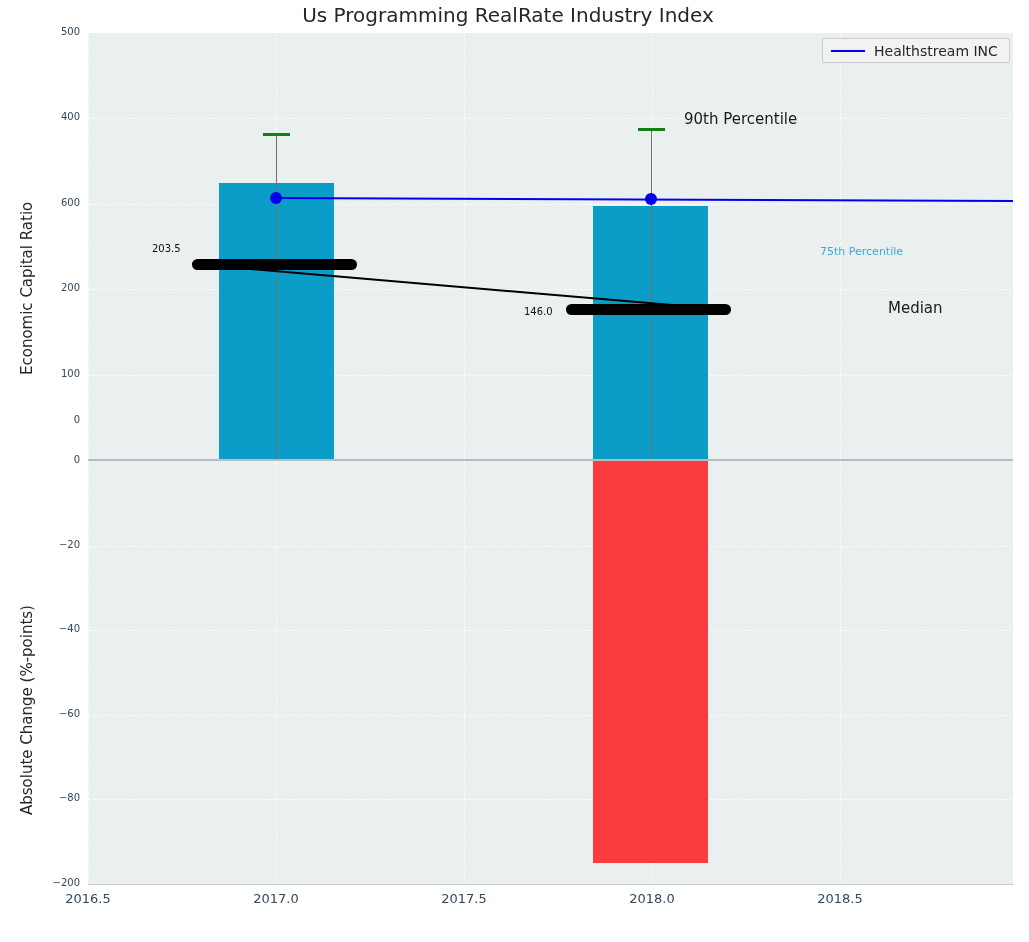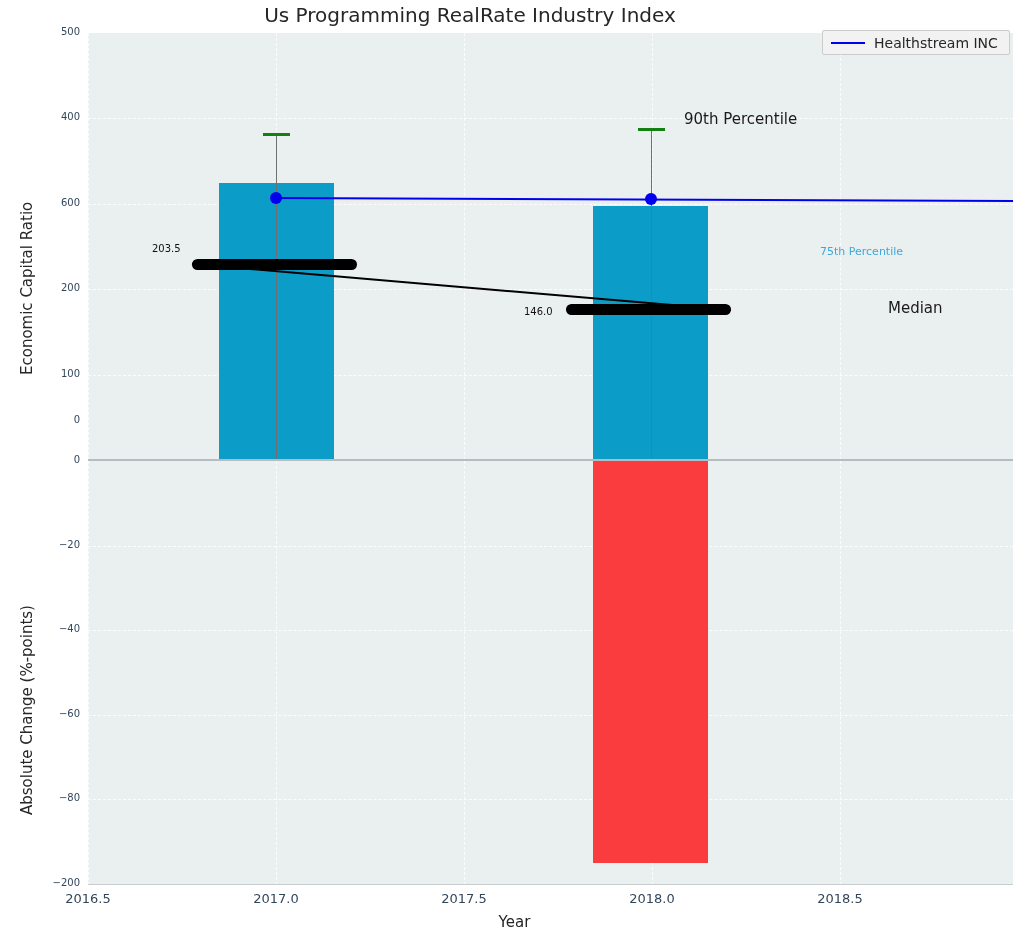--- a/index.html
+++ b/index.html
@@ -24,20 +24,21 @@
   .chart-title {
     position: absolute;
     left: 0;
     top: 3px;
     width: 940px;
     text-align: center;
     font-size: 20px;
     color: #262626;
     font-family: "DejaVu Sans", sans-serif;
     letter-spacing: 0px;
+    padding-left: 38px;
   }
   
   .panel {
     position: absolute;
     background: #eaeff0;
   }
   #panel-top {
     left: 88px;
     top: 33px;
     width: 925px;
@@ -175,21 +176,21 @@
     color: #111111;
     font-family: "DejaVu Sans", sans-serif;
     white-space: nowrap;
   }
   #dl-0 { left: 152px; top: 243px; }
   #dl-1 { left: 524px; top: 290px; margin-top: 16px; }
   
   #legend {
     position: absolute;
     left: 822px;
-    top: 30px;
+    top: 38px;
     width: 188px;
     height: 25px;
     background: #f2f2f2;
     border: 1px solid #cccccc;
     border-radius: 2px;
     display: flex;
     align-items: center;
     padding-left: 8px;
     box-sizing: border-box;
   }
@@ -314,20 +315,19 @@
   </div>
 
   <div class="ylabel" id="ylabel-bot">Absolute Change (%-points)</div>
 
   <div class="xtick" style="left:48px;">2016.5</div>
   <div class="xtick" style="left:236px;">2017.0</div>
   <div class="xtick" style="left:424px;">2017.5</div>
   <div class="xtick" style="left:612px;">2018.0</div>
   <div class="xtick" style="left:800px;">2018.5</div>
 
-  <div class="xlabel">Year</div>
 
   <div id="legend">
     <div id="legend-swatch"></div>
     <div id="legend-label">Healthstream INC</div>
   </div>
 
 </div>
 
 </body></html>

